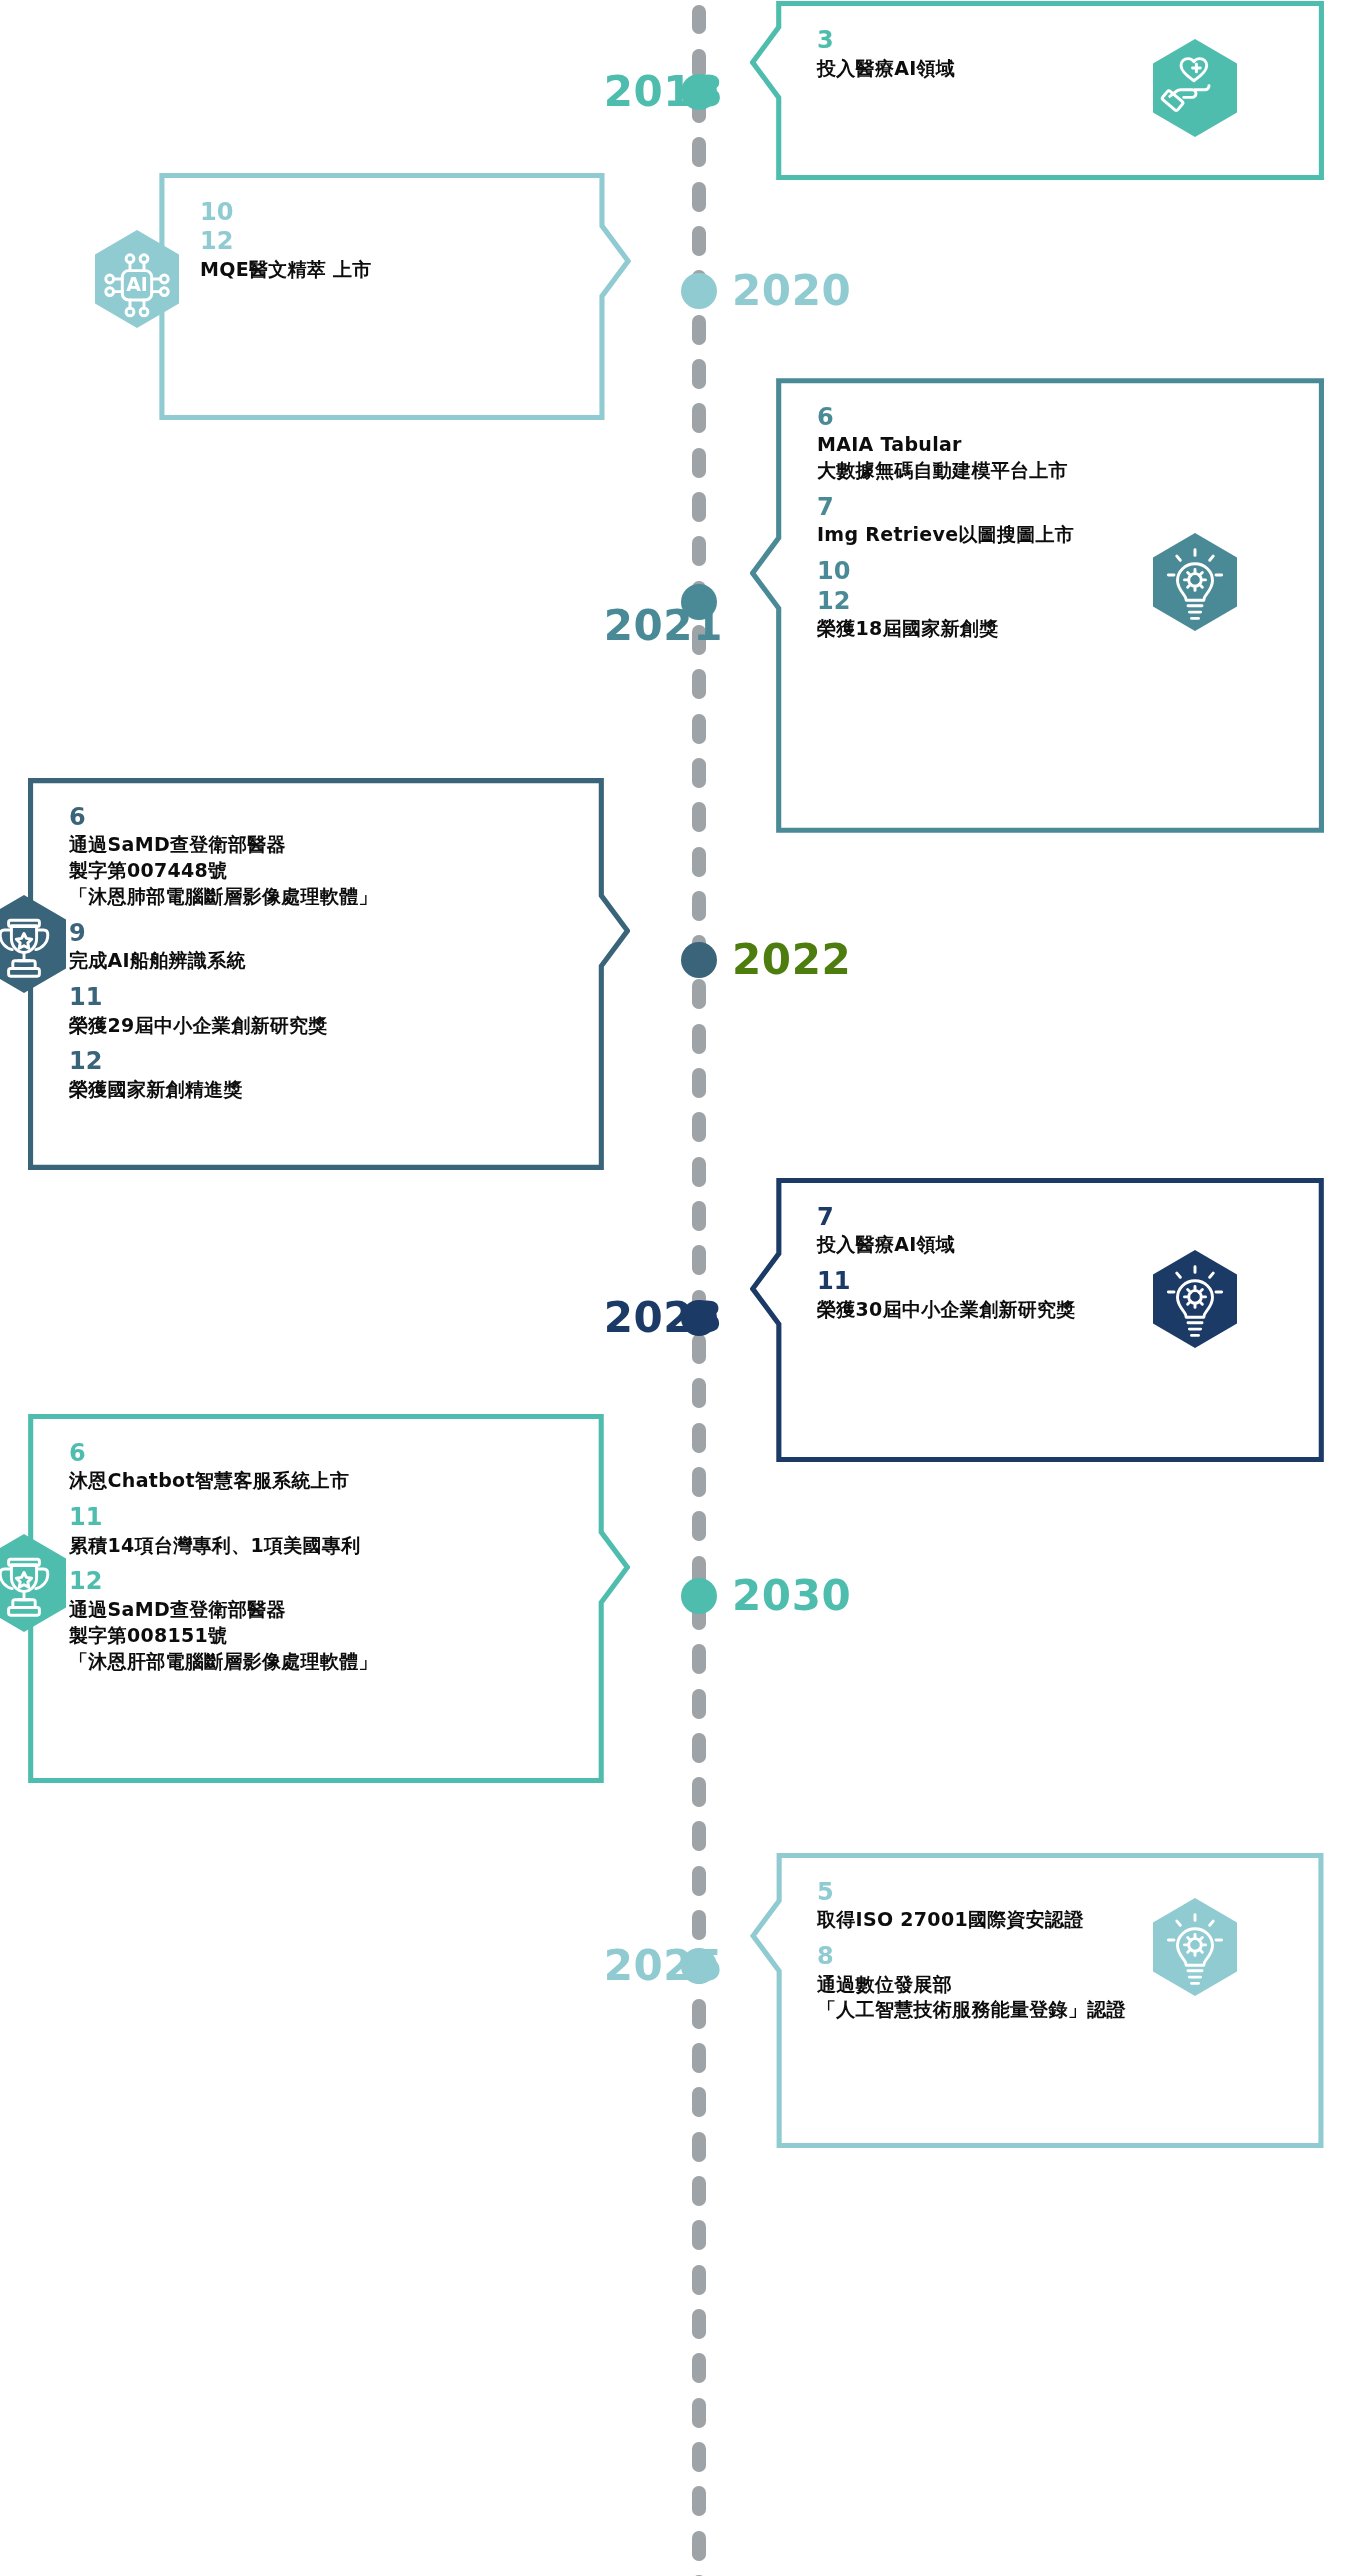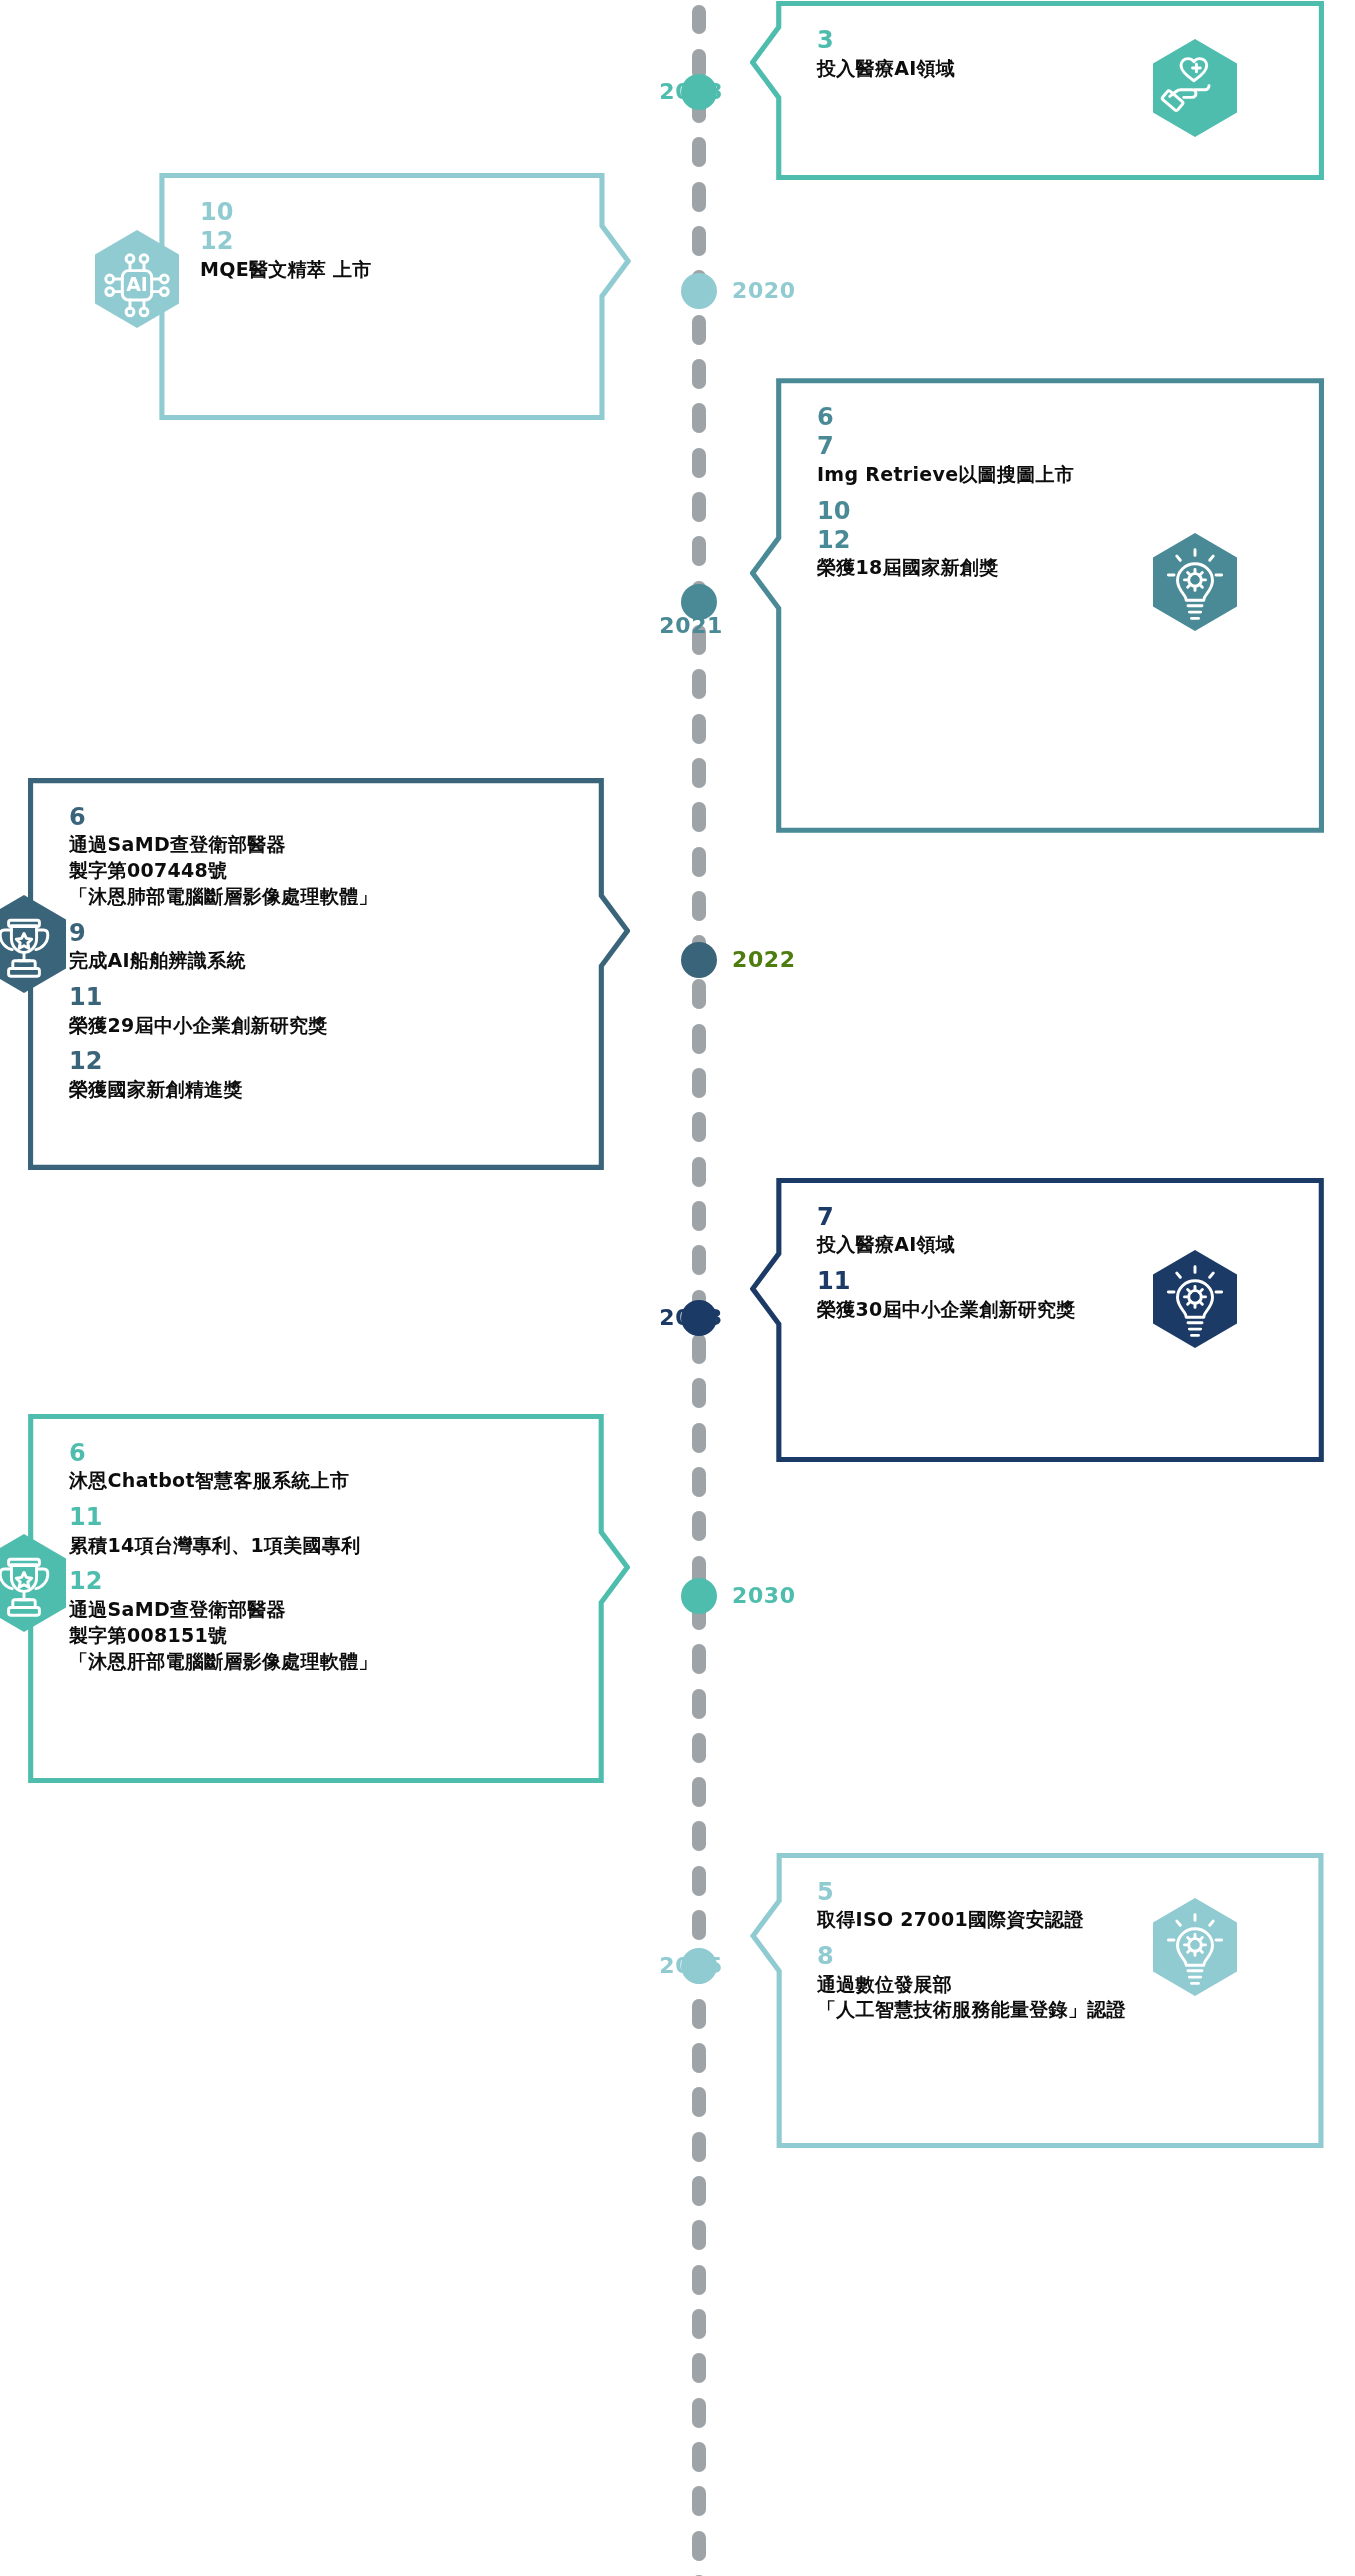--- a/index.html
+++ b/index.html
@@ -36,21 +36,21 @@
 
   .dot{
     position:absolute;
     width:36px;height:36px;
     border-radius:50%;
     left:681px;
     z-index:6;
   }
   .yearlabel{
     position:absolute;
-    font-size:22px;
+    font-size:42px;
     font-weight:700;
     letter-spacing:0.6px;
     line-height:36px;
     z-index:6;
     font-family:"DejaVu Sans","Liberation Sans",sans-serif;
   }
   .yearlabel.right{left:732px;text-align:left;}
   .yearlabel.left{right:632px;text-align:right;width:205px;}
 
   
@@ -202,20 +202,22 @@
           </g>
         </svg></div>
       <div class="dot" style="top: 273px; background: rgb(143, 203, 209);"></div>
       <div class="yearlabel right" style="top: 273px; color: rgb(143, 203, 209);">2020</div>
       <div class="card" style="left: 750px; top: 378px; width: 574px; height: 455px;">
         <svg width="574" height="455" viewBox="0 0 1010 800" style="position: absolute; left: 0px; top: 0px;">
           <path d="M 50.5 4.5 H 1005.5 V 795.5 H 50.5 V 405 L 4.5 343 L 50.5 281 Z" fill="#ffffff" stroke="#4A8A96" stroke-width="9" stroke-linejoin="miter"></path>
         </svg>
         <div class="content" style="left: 67px; right: 40px; top: 25px;">
           <div class="mon" style="color: rgb(74, 138, 150);">6</div>
+          <div class="txt">MAIA Tabular
+大數據無碼自動建模平台上市</div>
           <div class="mon" style="color: rgb(74, 138, 150);">7</div>
           <div class="txt">Img Retrieve以圖搜圖上市</div>
           <div class="mon" style="color: rgb(74, 138, 150);">10</div>
           <div class="mon" style="color: rgb(74, 138, 150);">12</div>
           <div class="txt">榮獲18屆國家新創獎</div>
         </div>
       </div>
       <div class="hexwrap" style="left: 1153px; top: 533px; width: 84px; height: 98px;"><svg viewBox="0 0 120 140" xmlns="http://www.w3.org/2000/svg">
           <path d="M60 0 120 35 120 105 60 140 0 105 0 35Z" fill="#4A8A96"></path>
           <g fill="none" stroke="#fff" stroke-width="4.2" stroke-linecap="round" stroke-linejoin="round">

